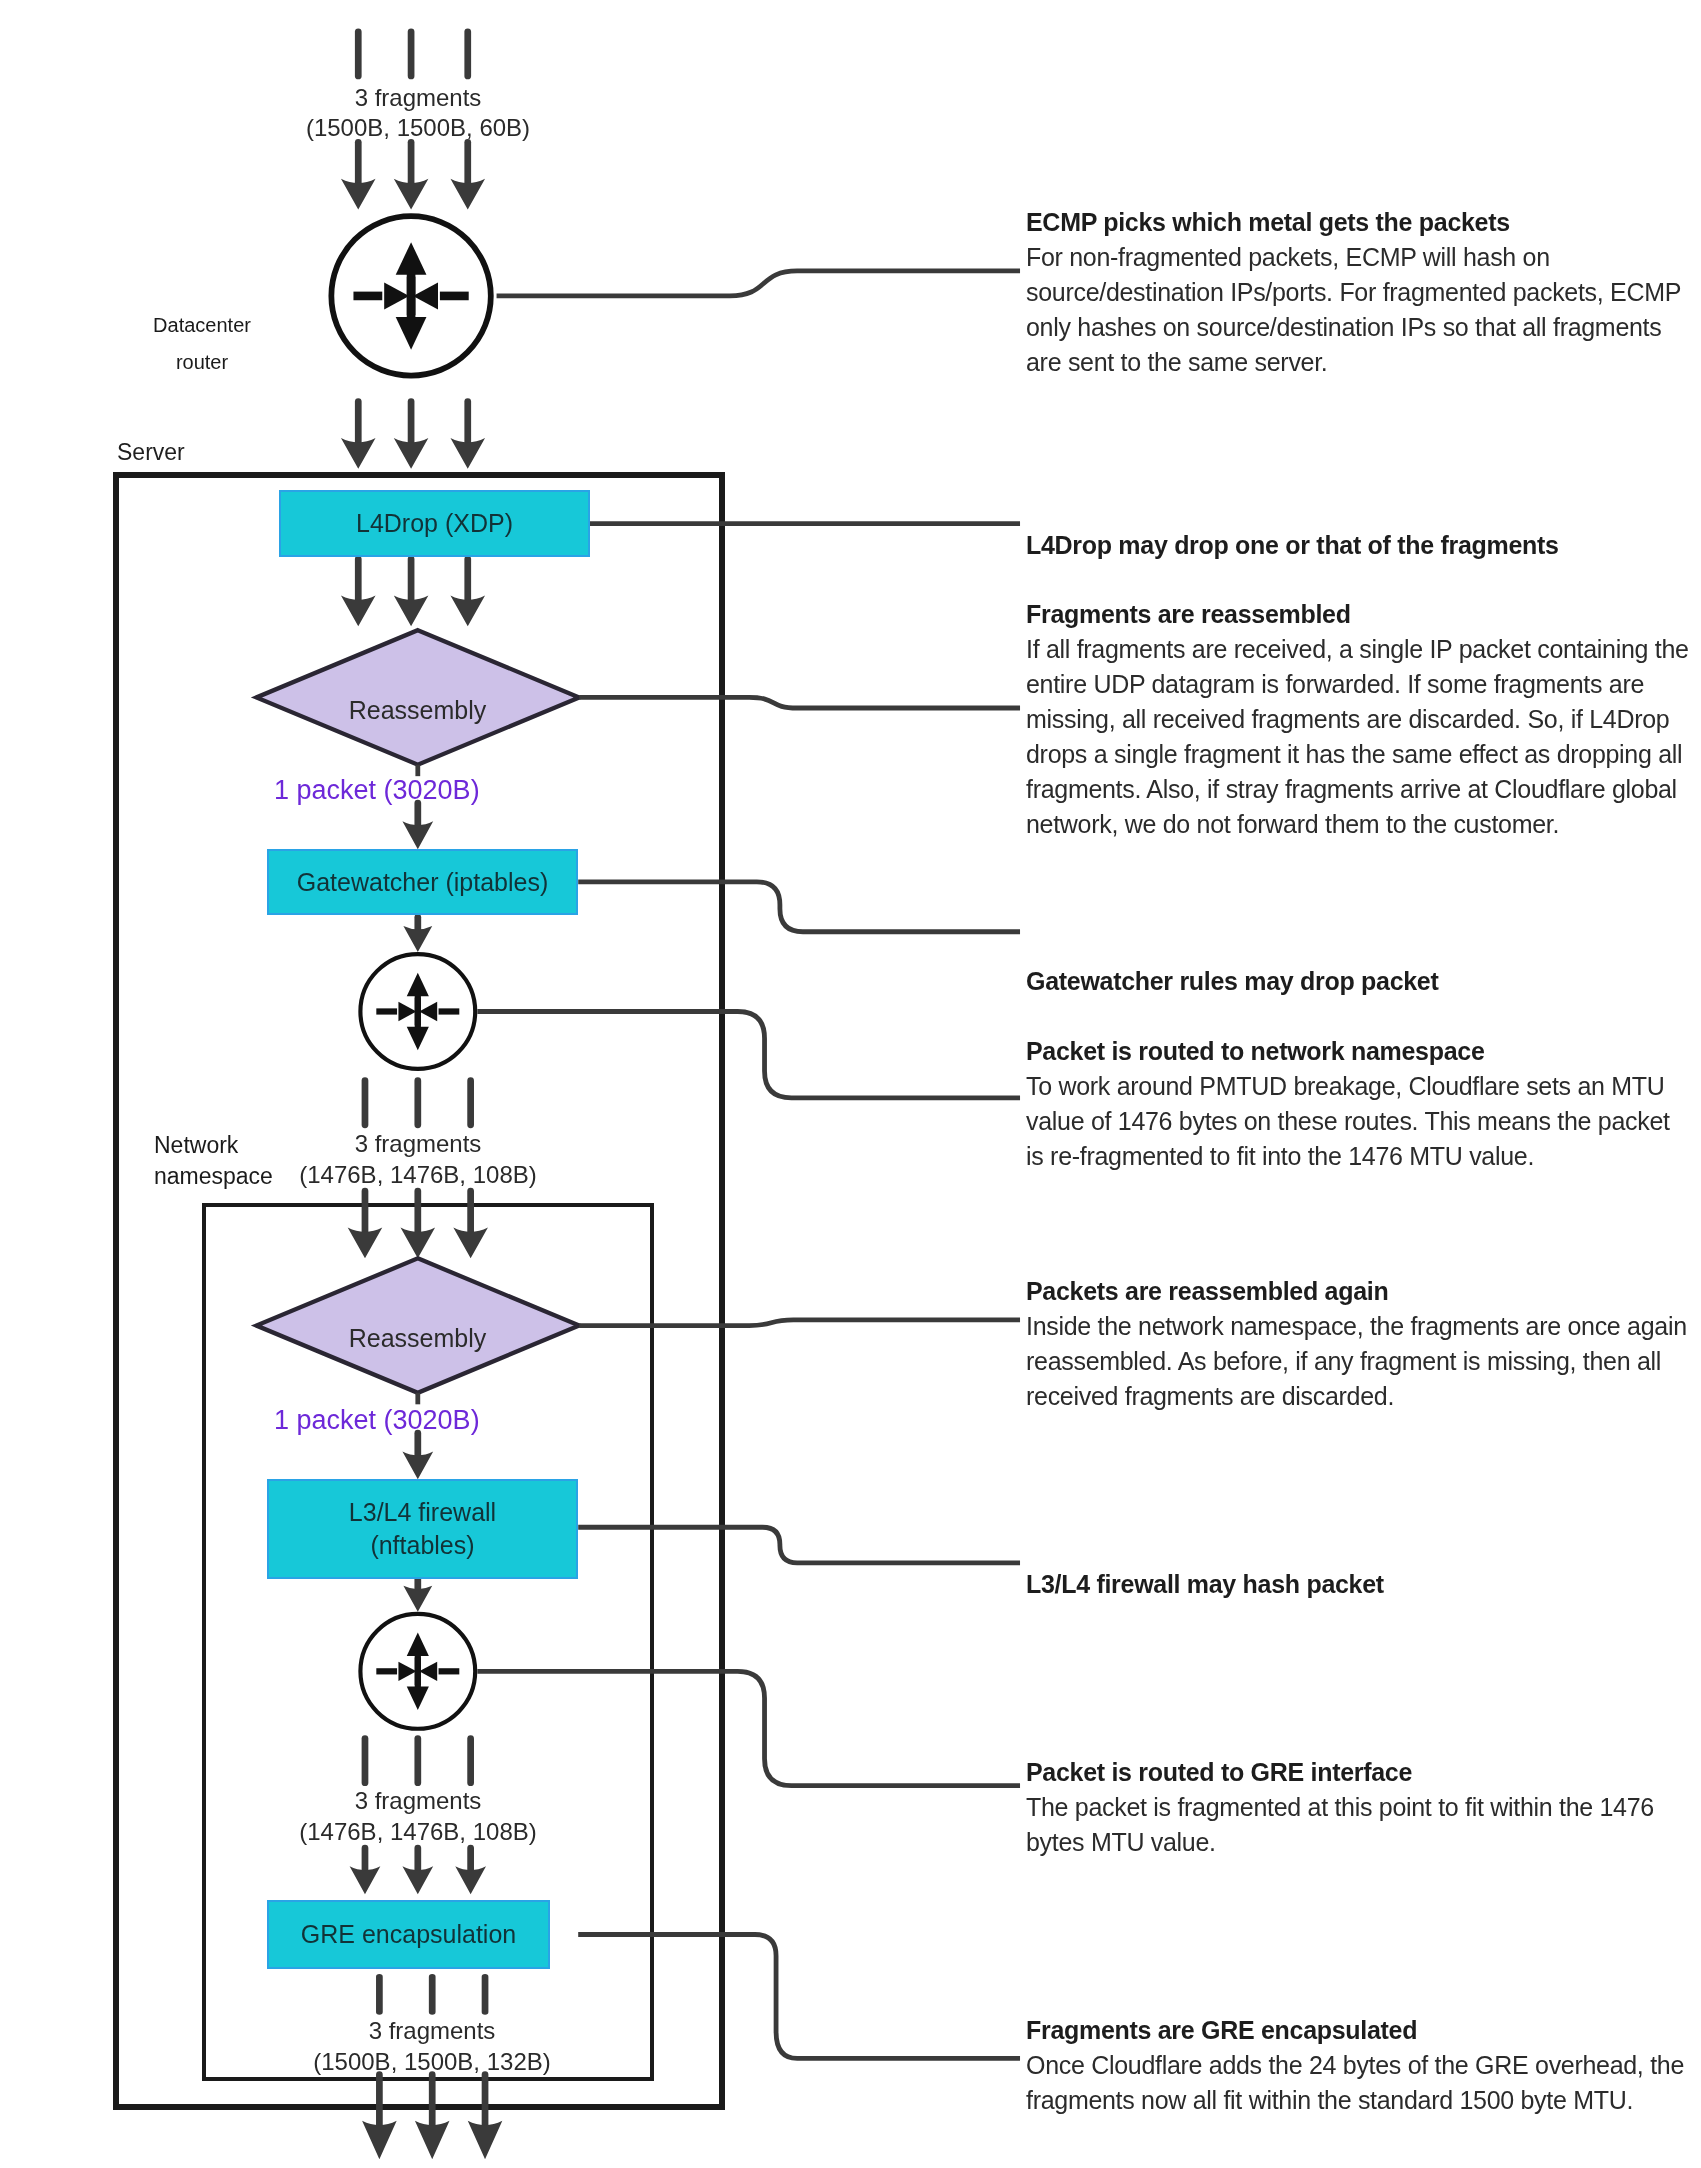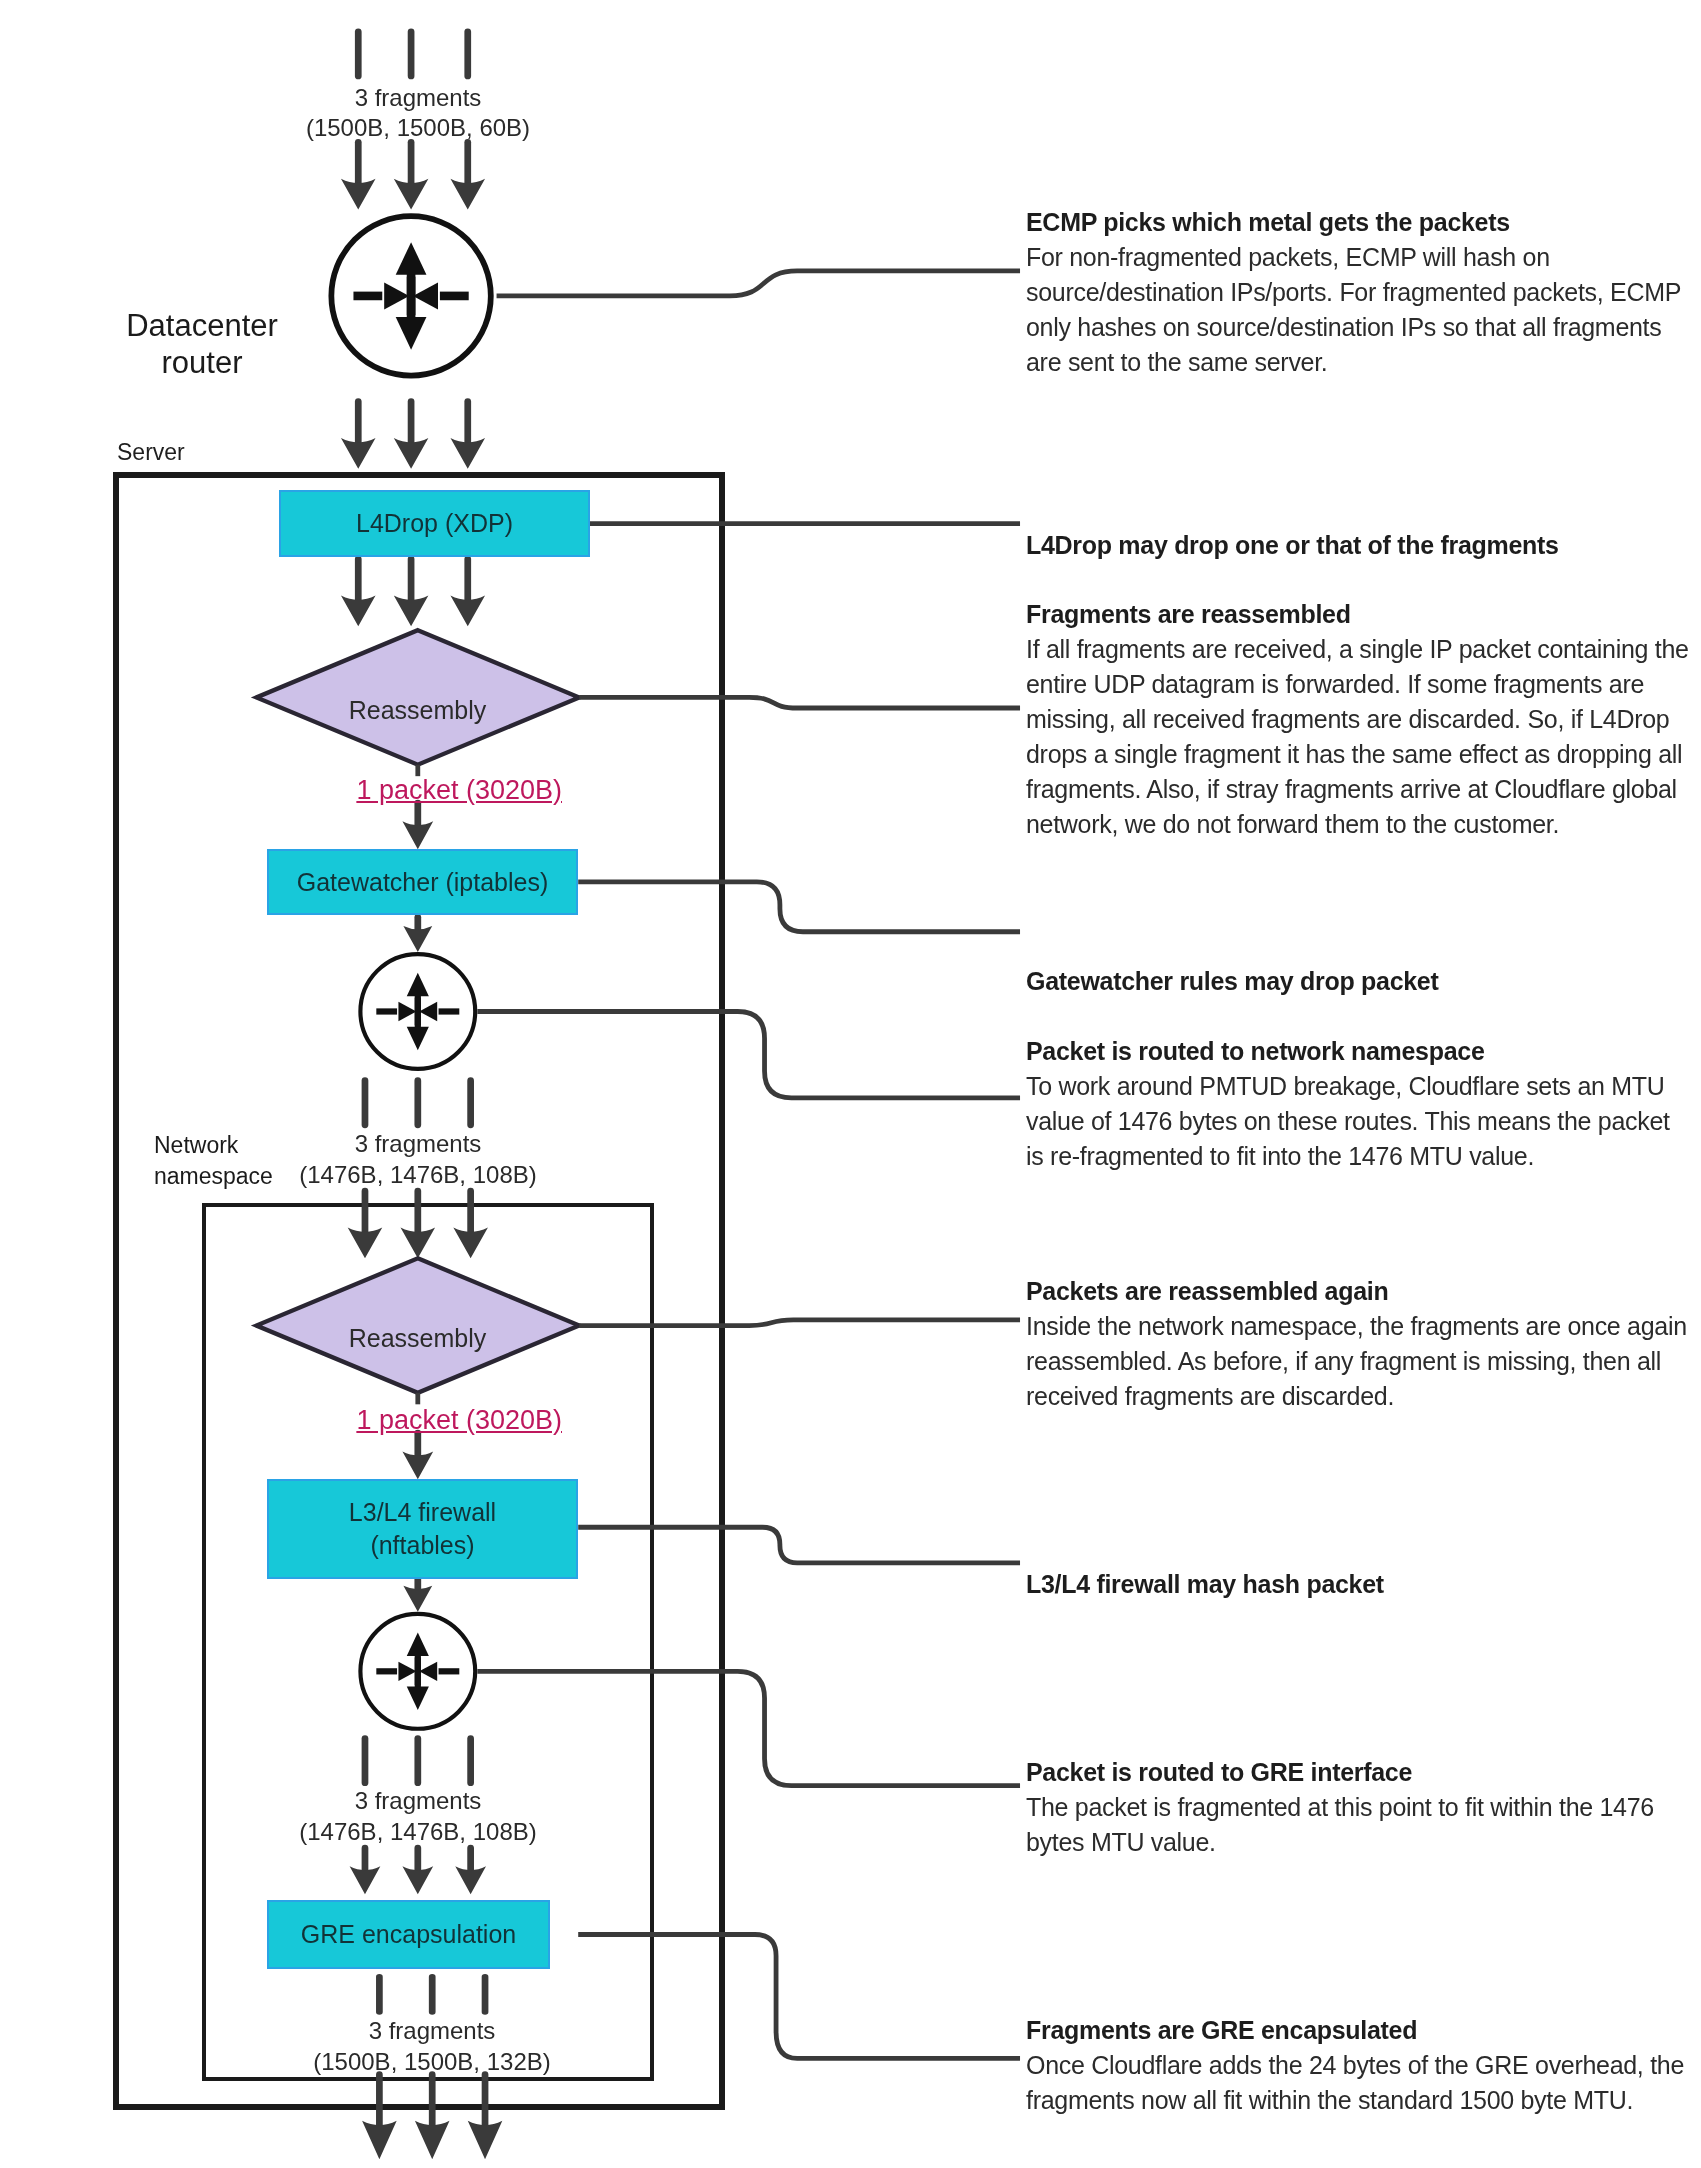--- a/index.html
+++ b/index.html
@@ -23,24 +23,24 @@
   svg .rt-shaft{stroke:#111111;stroke-width:9;fill:none;}
   svg .rt-head{fill:#111111;stroke:none;}
   svg .diamond{fill:var(--diamond-fill);stroke:var(--diamond-border);stroke-width:4.5;}
   svg .stub{stroke:var(--line);stroke-width:5;fill:none;}
   .node{
     position:absolute;display:flex;align-items:center;justify-content:center;text-align:center;
     background:var(--node-fill);border:2.9px solid var(--node-border);box-sizing:border-box;
     font-size:25px;color:#123237;white-space:pre-line;line-height:33px;
   }
   .lbl{position:absolute;font-size:23px;color:var(--ink);line-height:31px;}
-  .packet-lbl{position:absolute;width:288px;left:274px;text-align:right;font-size:27px;color:#be185d;text-decoration:underline;}
+  .packet-lbl{position:absolute;width:288px;left:274px;text-align:left;font-size:27px;color:#6d28d9;}
   .frag-lbl{position:absolute;width:288px;text-align:center;font-size:24px;color:#2a2a2a;}
   .diamond-lbl{position:absolute;width:211px;text-align:center;font-size:25px;color:#2b2b2b;margin-top:13px;}
-  .big-lbl{position:absolute;text-align:center;font-size:31px;line-height:37px;color:#1b1b1b;white-space:pre-line;}
+  .big-lbl{position:absolute;text-align:center;font-size:20px;line-height:37px;color:#1b1b1b;white-space:pre-line;}
   .side-lbl{position:absolute;font-size:23px;line-height:31px;color:#1b1b1b;white-space:pre-line;}
   .ann{position:absolute;left:1026px;width:665px;font-size:25px;line-height:35px;letter-spacing:-0.3px;}
   .ann-h{font-weight:bold;color:#1d1d1d;margin-top:21px;}
   .ann-b{color:#2b2b2b;}
 </style>
 </head>
 <body>
 
 <div id="canvas">
 

